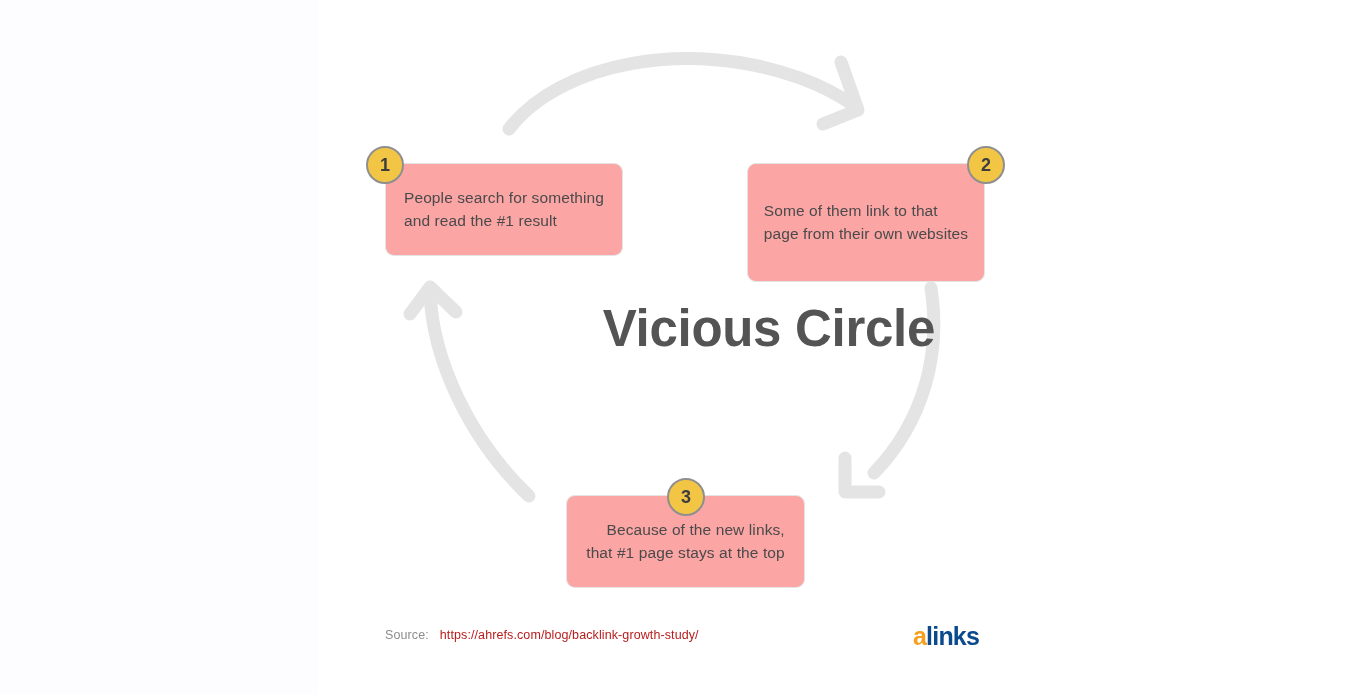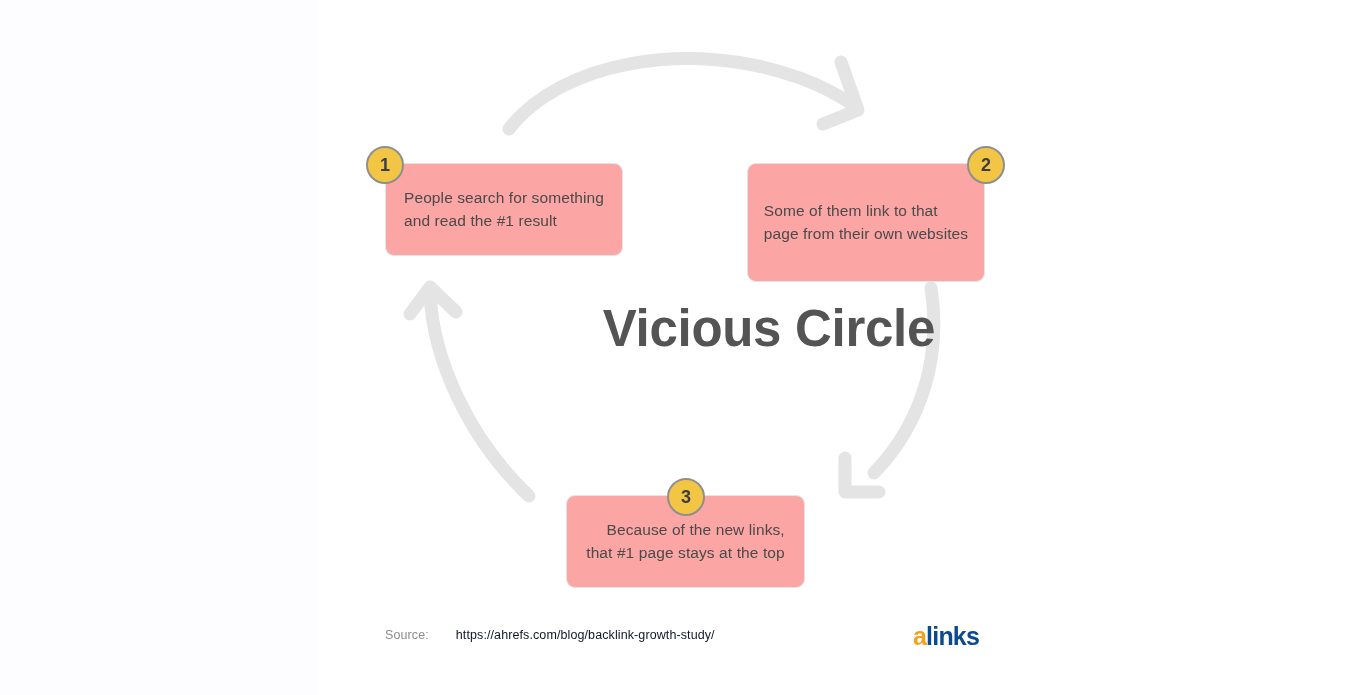--- a/index.html
+++ b/index.html
@@ -114,26 +114,26 @@
   }
   #title .line { display: block; }
 
   
   #source {
     position: absolute;
     left: 385px;
     top: 628px;
     display: flex;
     align-items: baseline;
-    gap: 27px;
+    gap: 11px;
     color: #8d8d8d;
     font-size: 12.5px;
     letter-spacing: .1px;
   }
-  #source .src-url { color: #0f172a; }
+  #source .src-url { color: #b91c1c; }
 
   #logo {
     position: absolute;
     left: 913px;
     top: 624px;
     font-size: 25px;
     font-weight: bold;
     letter-spacing: -0.8px;
     line-height: 1;
   }

